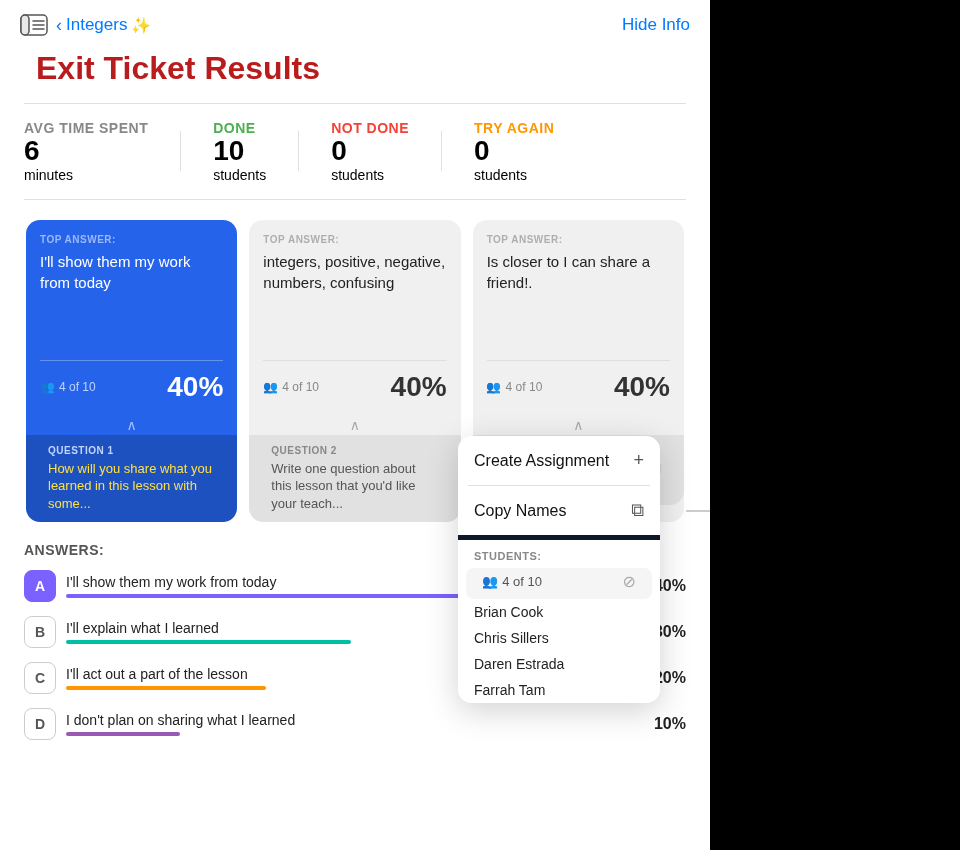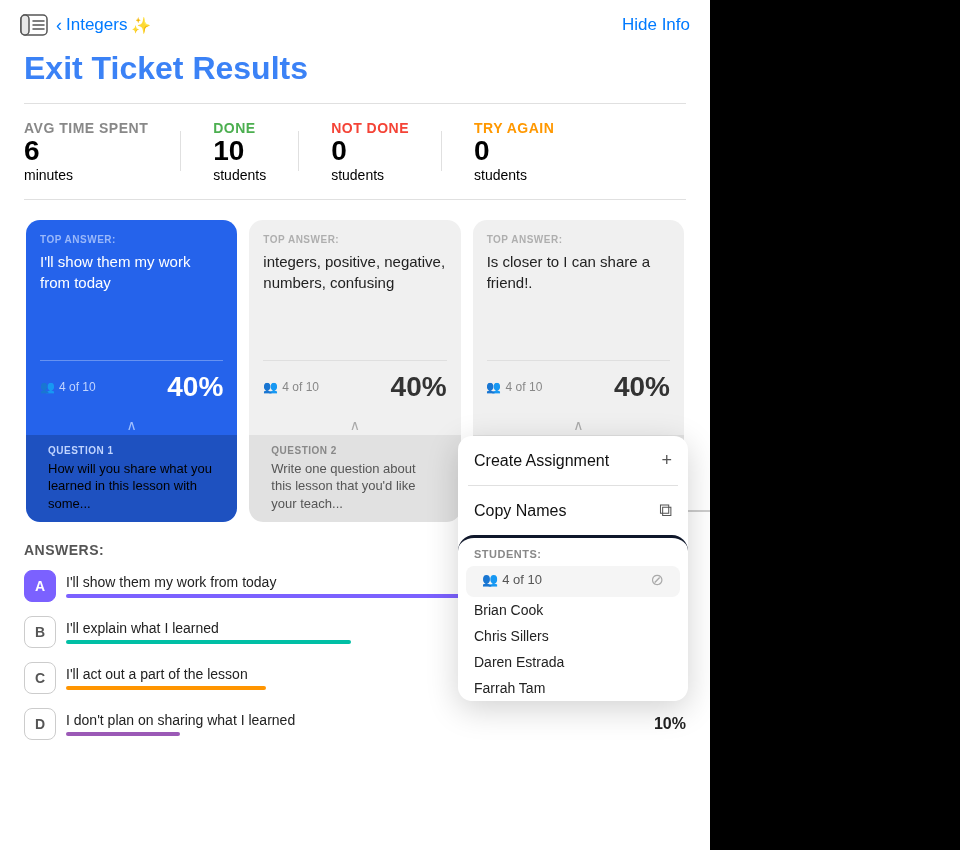--- a/index.html
+++ b/index.html
@@ -50,22 +50,23 @@
     .hide-info-btn {
       color: #007AFF;
       font-size: 17px;
       cursor: pointer;
       background: none;
       border: none;
     }
     .page-title {
       font-size: 32px;
       font-weight: 700;
-      color: #3b82f6;
+      color: #b91c1c;
       padding: 4px 24px 16px;
+      margin-left: 12px;
     }
     .divider {
       height: 1px;
       background: #e0e0e0;
       margin: 0 24px;
     }
     .stats-row {
       display: flex;
       align-items: flex-start;
       padding: 16px 24px;
@@ -195,21 +196,21 @@
       letter-spacing: 0.5px;
       text-transform: uppercase;
       margin-bottom: 4px;
     }
     .card-blue .card-footer-label { color: #c0d4ff; }
     .card-gray .card-footer-label { color: #888; }
     .card-footer-q {
       font-size: 13px;
       line-height: 1.35;
     }
-    .card-blue .card-footer-q { color: #000000; }
+    .card-blue .card-footer-q { color: #fde047; }
     .card-gray .card-footer-q { color: #555; }
     
     .answers-section {
       padding: 20px 24px 0;
     }
     .answers-title {
       font-size: 14px;
       font-weight: 700;
       color: #555;
       letter-spacing: 0.5px;
@@ -266,21 +267,21 @@
     
     .popup-overlay {
       position: absolute;
       top: 0; left: 0; right: 0; bottom: 0;
       pointer-events: none;
     }
     .popup-menu {
       position: absolute;
       top: 436px;
       left: 458px;
-      width: 230px;
+      width: 202px;
       background: #fff;
       border-radius: 14px;
       box-shadow: 0 8px 32px rgba(0,0,0,0.18);
       overflow: hidden;
       pointer-events: auto;
       z-index: 100;
     }
     .popup-item {
       display: flex;
       align-items: center;
@@ -508,21 +509,21 @@
       <div class="popup-item">
         <span>Create Assignment</span>
         <span class="popup-icon">+</span>
       </div>
       <div class="popup-divider"></div>
       <div class="popup-item">
         <span>Copy Names</span>
         <span class="popup-icon">⧉</span>
       </div>
 
-      <div style="background:#fff; border-top:3px solid #0f172a;border-radius:16px;">
+      <div style="background:#fff; border-top:5px solid #0f172a;">
         <div class="students-header">STUDENTS:</div>
         <div class="students-count-row">
           <div class="students-count-text">
             <span>👥</span>
             <span>4 of 10</span>
           </div>
           <span class="students-circle-icon">⊘</span>
         </div>
         <div class="student-name">Brian Cook</div>
         <div class="student-name">Chris Sillers</div>

